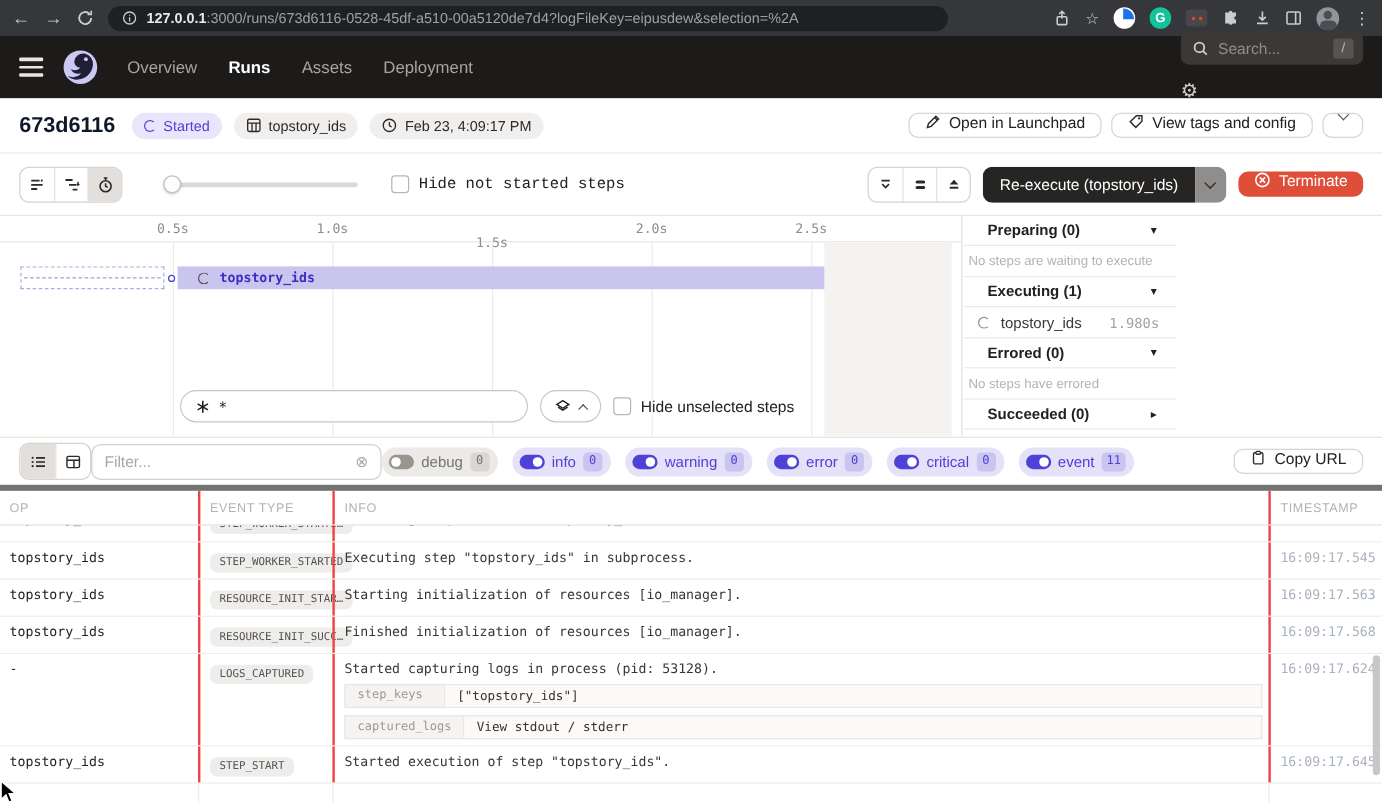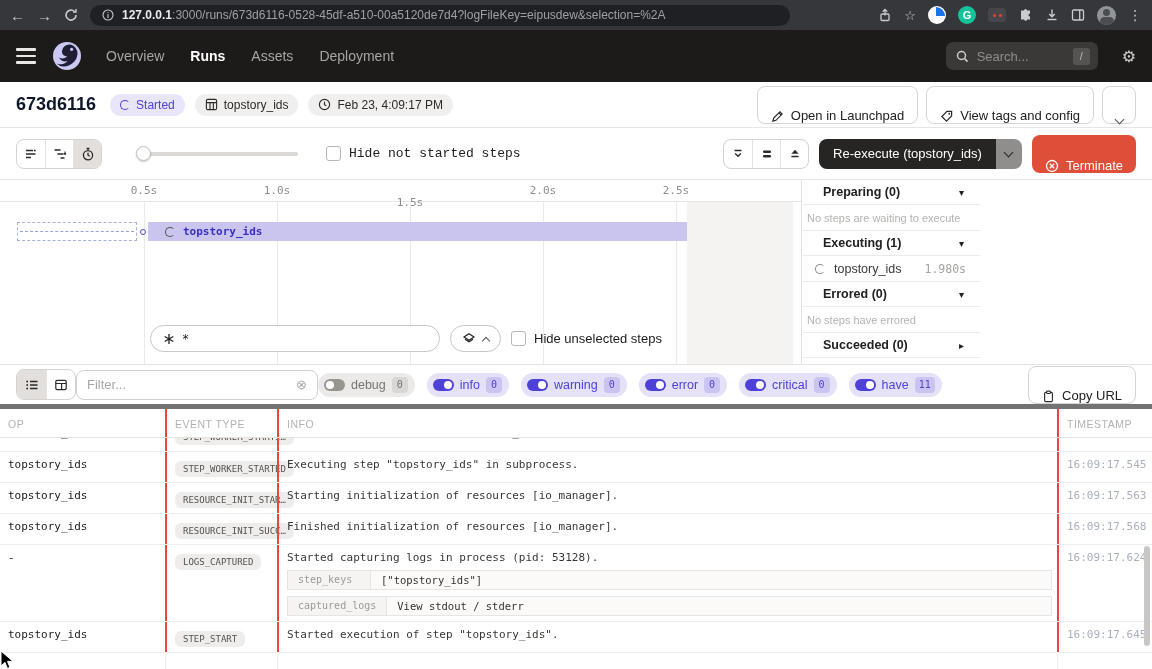--- a/index.html
+++ b/index.html
@@ -29,41 +29,41 @@
 
   
   .dgnav { position:absolute; left:0; top:30px; width:1152px; height:52px; background:#1D1B1A;
            display:flex; align-items:center; padding:0 16px; }
   .burger { width:20px; display:flex; flex-direction:column; gap:4px; margin-right:16px; }
   .burger i { height:2.4px; background:#E9E7E4; border-radius:1px; }
   .dglogo { margin-right:24px; display:flex; }
   .dgmenu { display:flex; gap:26px; }
   .dgmenu .item { color:#A7A5A2; font-size:14px; cursor:pointer; }
   .dgmenu .item.active { color:#FFFFFF; font-weight:bold; }
-  .dg-right { margin-left:auto; display:flex; align-items:center; gap:24px; }
+  .dg-right { margin-left:auto; display:flex; gap:12px;flex-direction:column; }
   .searchpill { width:152px; height:28px; background:#3B3938; border-radius:7px; display:flex;
                 align-items:center; padding:0 8px 0 10px; gap:8px; }
   .searchpill .ph { color:#8F8D8A; font-size:13px; flex:1; }
   .slashkey { width:17px; height:17px; background:#57555333; background:#565452; border-radius:3px;
               color:#BDBBB8; font-size:11px; display:flex; align-items:center; justify-content:center; }
   .gear { color:#CFCDCA; font-size:16px; }
 
   
   .runheader { position:absolute; left:0; top:82px; width:1152px; height:46px; background:#FFFFFF;
                border-bottom:1px solid #E8E5E2; display:flex; align-items:center; padding:0 16px; gap:10px; }
   .runid { font-size:18px; font-weight:bold; color:#0f172a; margin-right:4px; }
   .pill { height:22px; border-radius:11px; display:flex; align-items:center; gap:6px; padding:0 10px; font-size:12px; }
   .pill.status { background:#E9E6FB; color:#4E41D8; }
   .pill.gray { background:#F1EFED; color:#2B2A28; }
   .spin { width:10px; height:10px; border-radius:50%; border:1.6px solid #4E41D8; border-right-color:transparent; }
   .spin.dark { border-color:#55534F; border-right-color:transparent; }
   .spin.gray { border-color:#8F8D8A; border-right-color:transparent; }
   .hdr-actions { margin-left:auto; display:flex; gap:8px; }
-  .btn { height:38px; border-radius:8px; border:1px solid #D7D4D1; background:#fff; display:flex;
-         align-items:flex-end; gap:7px; padding:0 13px; font-size:13px; color:#23211F; cursor:pointer; }
+  .btn { height:21px; border-radius:8px; border:1px solid #D7D4D1; background:#fff; display:flex;
+         align-items:flex-start; gap:7px; padding:0 13px; font-size:13px; color:#23211F; cursor:pointer; }
   .btn.icon-only { width:34px; justify-content:center; padding:0; }
   .chev { width:7px; height:7px; border-right:1.6px solid #55534F; border-bottom:1.6px solid #55534F;
           transform:rotate(45deg); margin-top:-3px; }
   .chev.up { transform:rotate(-135deg); margin-top:4px; }
 
   
   .gtoolbar { position:absolute; left:0; top:128px; width:1152px; height:52px; background:#fff;
               border-bottom:1px solid #E8E5E2; display:flex; align-items:center; padding:0 16px; }
   .seg { display:flex; border:1px solid #D5D2CF; border-radius:8px; background:#fff; overflow:hidden; }
   .seg .seg-btn { width:28px; height:28px; display:flex; align-items:center; justify-content:center;
@@ -485,21 +485,21 @@
           <span class="switch">
             <span class="knob"></span>
           </span>
           <span class="lvl-label">critical</span>
           <span class="lvl-count">0</span>
         </div>
         <div class="level-pill on">
           <span class="switch">
             <span class="knob"></span>
           </span>
-          <span class="lvl-label">have</span>
+          <span class="lvl-label">event</span>
           <span class="lvl-count">11</span>
         </div>
       </div>
     <button class="btn copyurl">
       <svg class="ic" width="13" height="13" viewBox="0 0 14 14" fill="none" stroke="#2B2A28" stroke-width="1.2">
           <rect x="2.8" y="2.5" width="8.4" height="10" rx="1.2"></rect>
           <rect x="5" y="1.2" width="4" height="2.6" rx=".8" fill="#fff"></rect>
         </svg>
       <span>Copy URL</span>
     </button>

